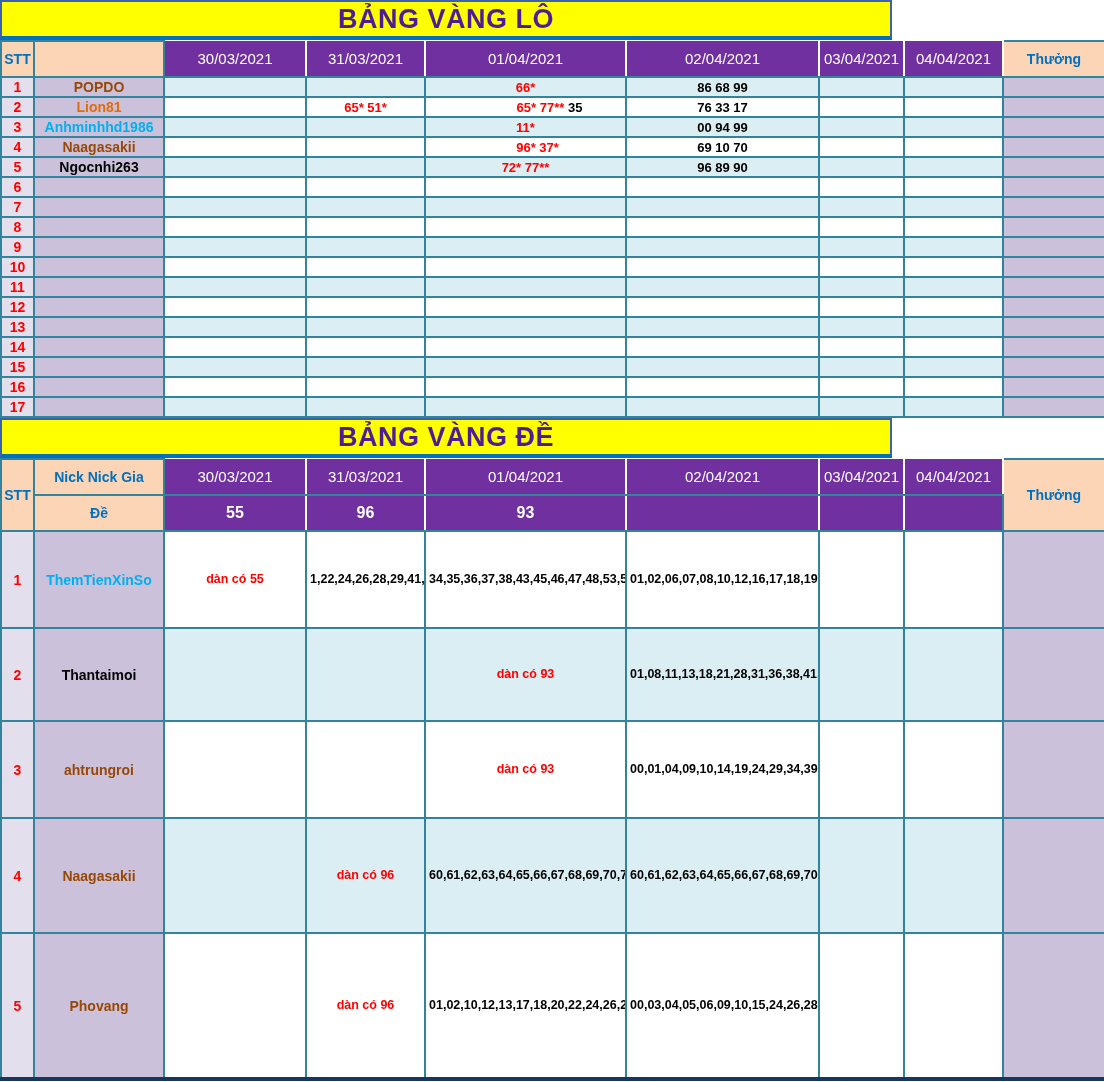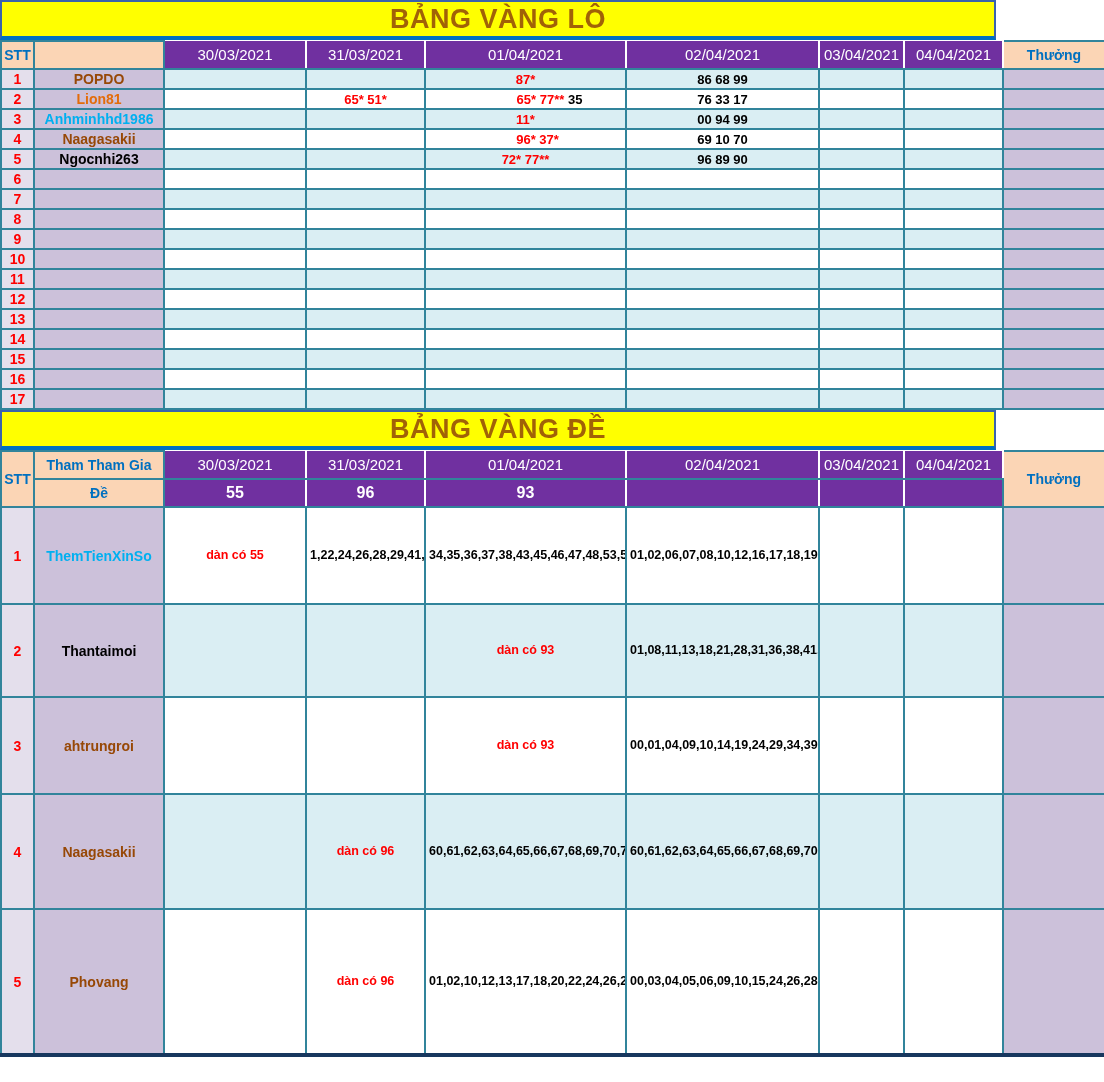--- a/index.html
+++ b/index.html
@@ -1,35 +1,35 @@
 <!DOCTYPE html>
 <html><head>
 <meta charset="utf-8">
 <style>
   html,body { margin:0; padding:0; background:#fff; }
   body { width:1104px; font-family:"Liberation Sans", sans-serif; }
   .wrap { width:1104px; }
 
   .banner {
-    box-sizing:border-box; width:996px; height:40px;
+    box-sizing:border-box; width:892px; height:40px;
     background:#ffff00; border:2px solid #3a62ad; border-bottom:4px solid #0070c0;
     display:flex; align-items:center; justify-content:center;
-    color:#a16207; font-weight:bold; font-size:27px; letter-spacing:.5px;
+    color:#4c1d95; font-weight:bold; font-size:27px; letter-spacing:.5px;
   }
 
   table { border-collapse:collapse; table-layout:fixed; width:1104px; }
   td { box-sizing:border-box; border:2px solid #31849b; overflow:hidden; padding:0 2px; vertical-align:middle; }
 
   
   col.c-stt{width:33px} col.c-name{width:130px} col.c-d0{width:142px} col.c-d1{width:119px}
   col.c-d2{width:201px} col.c-d3{width:193px} col.c-d4{width:85px} col.c-d5{width:99px} col.c-rw{width:102px}
 
   
   .ph { background:#7030a0; color:#fff; text-align:center; font-size:15px; font-weight:normal;
-        border-left:2px solid #fff; border-right:2px solid #fff; border-top:none; border-bottom:2px solid #31849b; height:28px;}
+        border-left:2px solid #fff; border-right:2px solid #fff; border-top:none; border-bottom:2px solid #31849b; height:36px;}
   .pv { font-weight:bold; font-size:16px; border-top:2px solid #fff; }
   .peach { background:#fbd5b5; color:#0070c0; font-weight:bold; font-size:14px; text-align:center; height:18px; }
 
   
   .stt  { background:#e4dfec; color:#ff0000; font-weight:bold; font-size:14px; text-align:center; }
   .name { background:#ccc1da; font-weight:bold; font-size:14px; text-align:center; }
   .reward { background:#ccc1da; }
   .val  { text-align:center; font-weight:bold; font-size:13px; color:#000; }
   .list { text-align:center; font-weight:bold; font-size:12.5px; color:#000; line-height:1.55; padding:2px 3px; }
   tr.lb td.val, tr.lb td.list { background:#daeef3; }
@@ -71,21 +71,21 @@
         <td class="ph">04/04/2021</td>
         <td class="peach">Thưởng</td>
       </tr>
     </thead>
     <tbody id="lo-body">
         <tr class="lb">
           <td class="stt">1</td>
           <td class="name" style="color: rgb(151, 72, 6);">POPDO</td>
           <td class="val"></td>
           <td class="val"></td>
-          <td class="val"><span style="color: rgb(255, 0, 0);">87*</span></td>
+          <td class="val"><span style="color: rgb(255, 0, 0);">66*</span></td>
           <td class="val"><span>86 68 99</span></td>
           <td class="val"></td>
           <td class="val"></td>
           <td class="reward"></td>
         </tr>
         <tr class="wh">
           <td class="stt">2</td>
           <td class="name" style="color: rgb(227, 108, 10);">Lion81</td>
           <td class="val"></td>
           <td class="val"><span style="color: rgb(255, 0, 0);">65* 51*</span></td>
@@ -273,21 +273,21 @@
         <col class="c-d1">
         <col class="c-d2">
       <col class="c-d3">
         <col class="c-d4">
         <col class="c-d5">
         <col class="c-rw">
     </colgroup>
     <thead>
       <tr>
         <td class="peach" rowspan="2">STT</td>
-        <td class="peach">Tham Tham Gia</td>
+        <td class="peach">Nick Nick Gia</td>
         <td class="ph">30/03/2021</td>
         <td class="ph">31/03/2021</td>
         <td class="ph">01/04/2021</td>
         <td class="ph">02/04/2021</td>
         <td class="ph">03/04/2021</td>
         <td class="ph">04/04/2021</td>
         <td class="peach" rowspan="2">Thưởng</td>
       </tr>
       <tr>
         <td class="peach">Đề</td>

